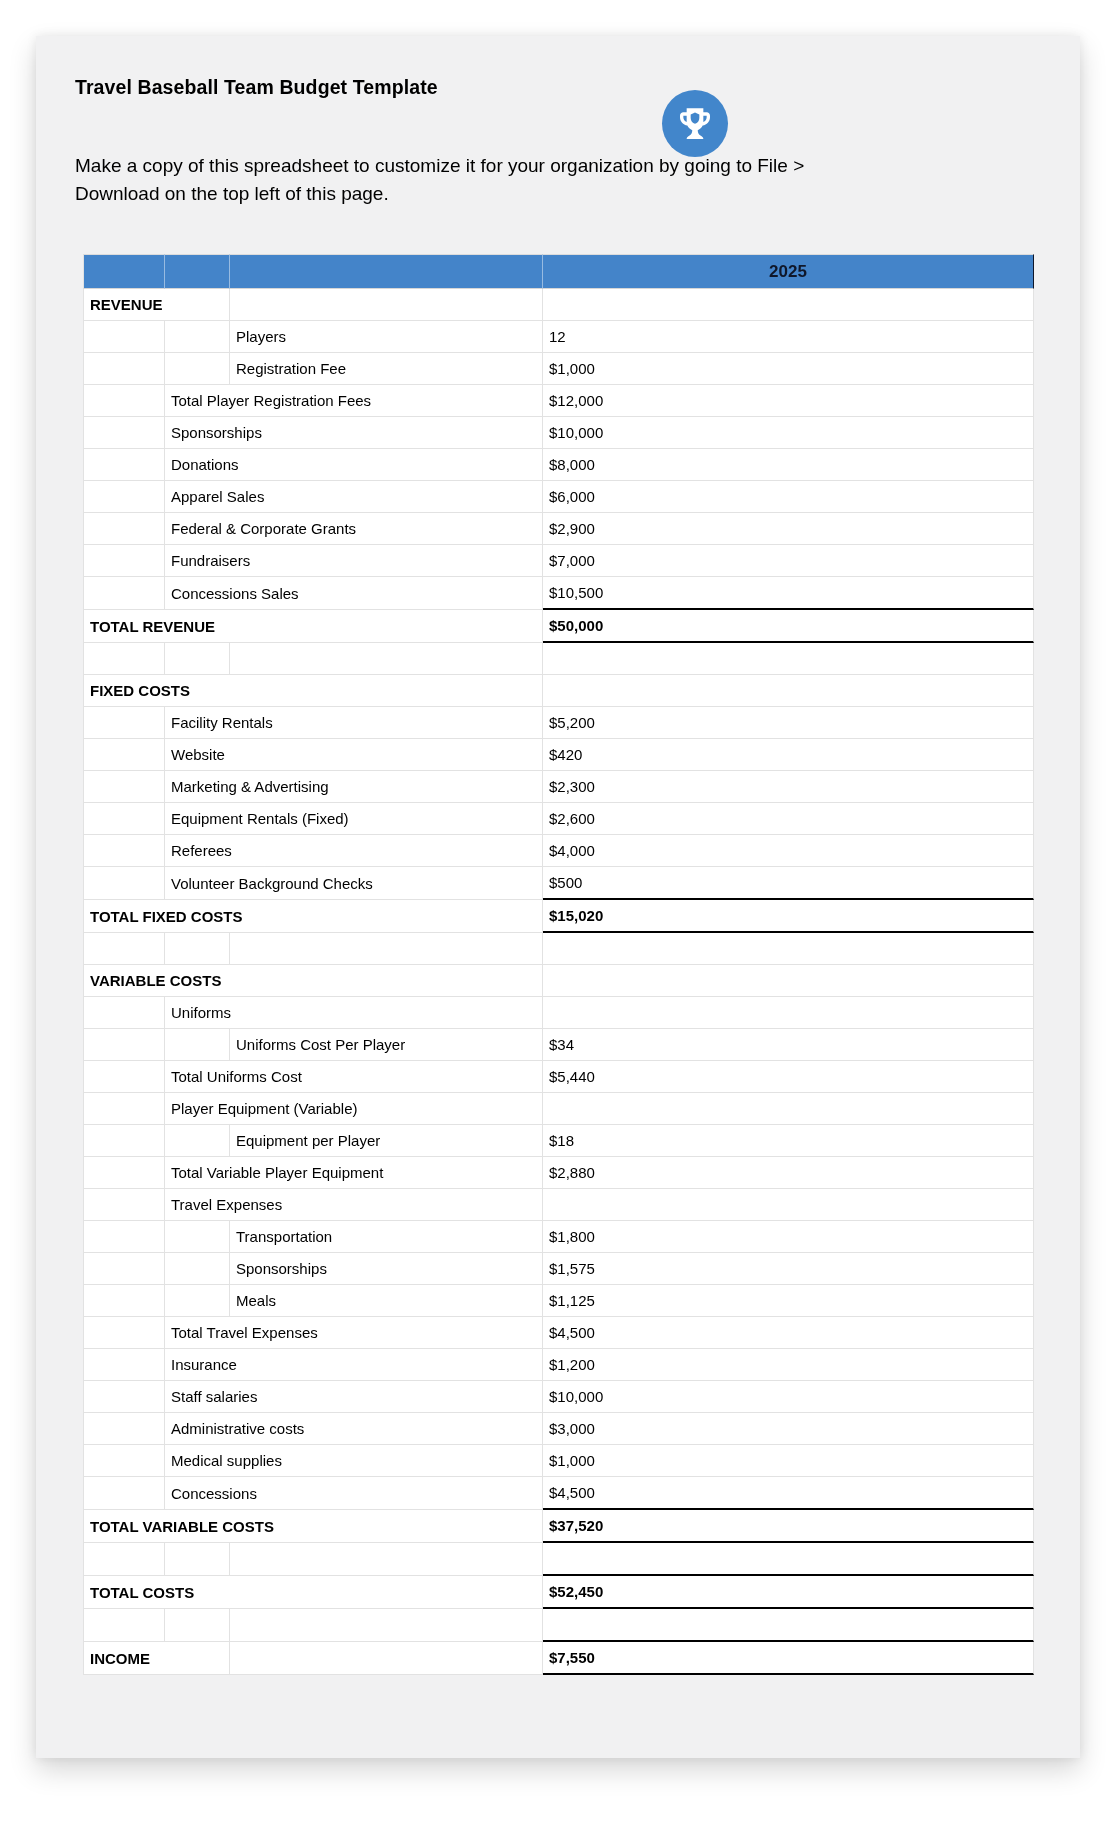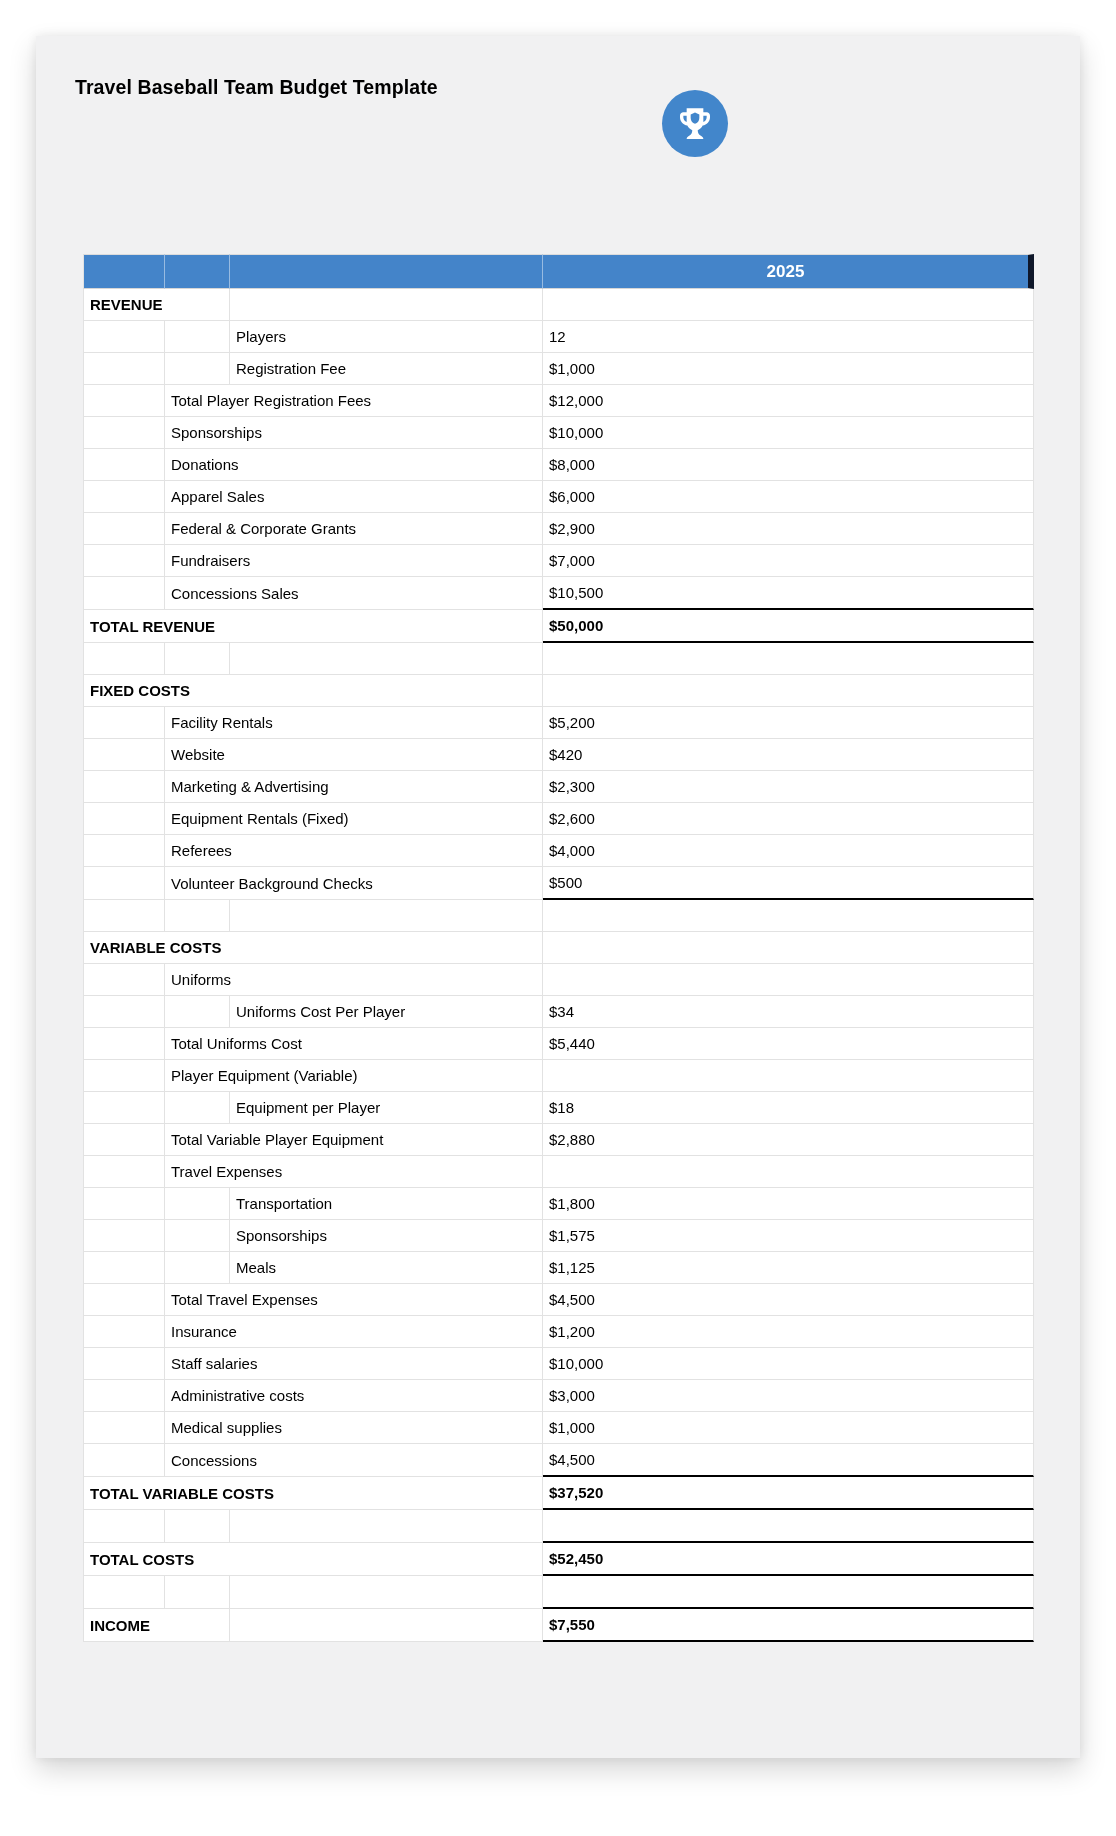--- a/index.html
+++ b/index.html
@@ -35,22 +35,22 @@
     overflow:hidden;white-space:nowrap;
   }
   table.budget tr td:first-child{border-left:1px solid #e2e2e2;}
   
   tr.year-row td{
     height:33px;border-right:1px solid rgba(255,255,255,.45);
     border-bottom:1px solid #d6d6d6;border-top:1px solid #dcdcdc;
   }
   tr.year-row td:first-child{border-left:1px solid #dcdcdc;}
   tr.year-row td.val{
-    color:#ffffff;font-weight:700;font-size:17px;text-align:center;
-    border-right:6px solid #0f172a;
+    color:#0f172a;font-weight:700;font-size:17px;text-align:center;
+    border-right:1px solid #0f172a;
   }
   td.lab{text-align:left;margin-left:48px;}
   td.sec{font-weight:700;font-size:16.5px;}
   td.val{text-align:left;}
   td.bv{font-weight:700;}
   td.vb{border-bottom:2px solid #000 !important;}
 </style>
 </head>
 <body>
 
@@ -59,20 +59,21 @@
 
     <div class="title">Travel Baseball Team Budget Template</div>
 
     <div class="trophy" id="trophy" style="background: rgb(66, 134, 203);">
       <svg width="40" height="40" viewBox="0 0 24 24" aria-hidden="true">
         <path fill="#ffffff" d="M19 5h-2V2.5H7V5H5C3.9 5 3 5.9 3 7v1c0 2.55 1.92 4.63 4.39 4.94.55 1.3 1.64 2.32 2.98 2.76-.06 1.46-.49 2.47-1.87 3.3-1 .6-1.5 1-1.5 2h10c0-1-.5-1.4-1.5-2-1.38-.83-1.81-1.84-1.87-3.3 1.34-.44 2.43-1.46 2.98-2.76C19.08 12.63 21 10.55 21 8V7c0-1.1-.9-2-2-2zM5 8V7h2v3.82C5.84 10.4 5 9.3 5 8zm14 0c0 1.3-.84 2.4-2 2.82V7h2v1z"></path>
         <path fill="#4286cb" d="M12 5.1l2.6 1.15v2.1c0 1.7-1.05 3.1-2.6 3.55-1.55-.45-2.6-1.85-2.6-3.55v-2.1L12 5.1z"></path>
       </svg>
     </div>
 
+    <p class="description">Make a copy of this spreadsheet to customize it for your organization by going to File &gt; Download on the top left of this page.</p>
 
     <table class="budget">
       <colgroup>
         <col style="width:82px">
           <col style="width:65px">
         <col style="width:313px">
           <col style="width:491px">
       </colgroup>
       <thead>
         <tr class="year-row">
@@ -173,20 +174,24 @@
             <td></td>
             <td class="lab" colspan="2">Referees</td>
             <td class="val">$4,000</td>
           </tr>
           <tr>
             <td></td>
             <td class="lab" colspan="2">Volunteer Background Checks</td>
             <td class="val vb">$500</td>
           </tr>
           <tr>
+            <td class="lab sec" colspan="3">TOTAL FIXED COSTS</td>
+            <td class="val bv vb">$15,020</td>
+          </tr>
+          <tr>
             <td></td>
             <td></td>
             <td></td>
             <td class="val"></td>
           </tr>
           <tr>
             <td class="lab sec" colspan="3">VARIABLE COSTS</td>
             <td class="val"></td>
           </tr>
           <tr>

